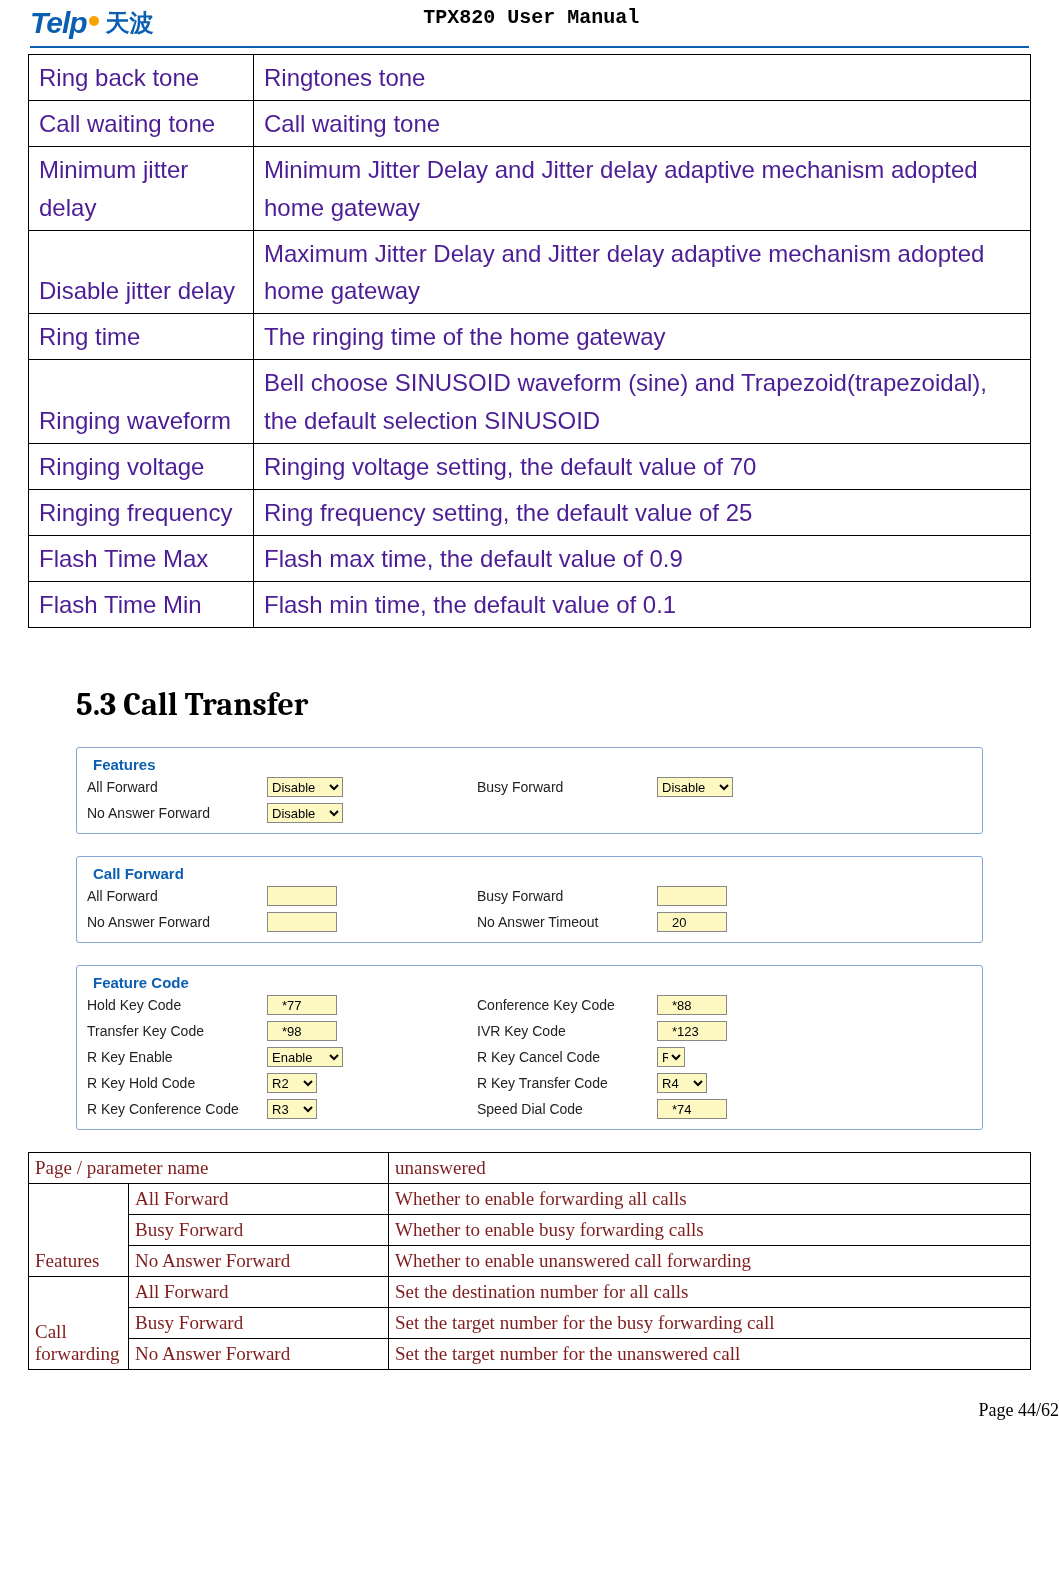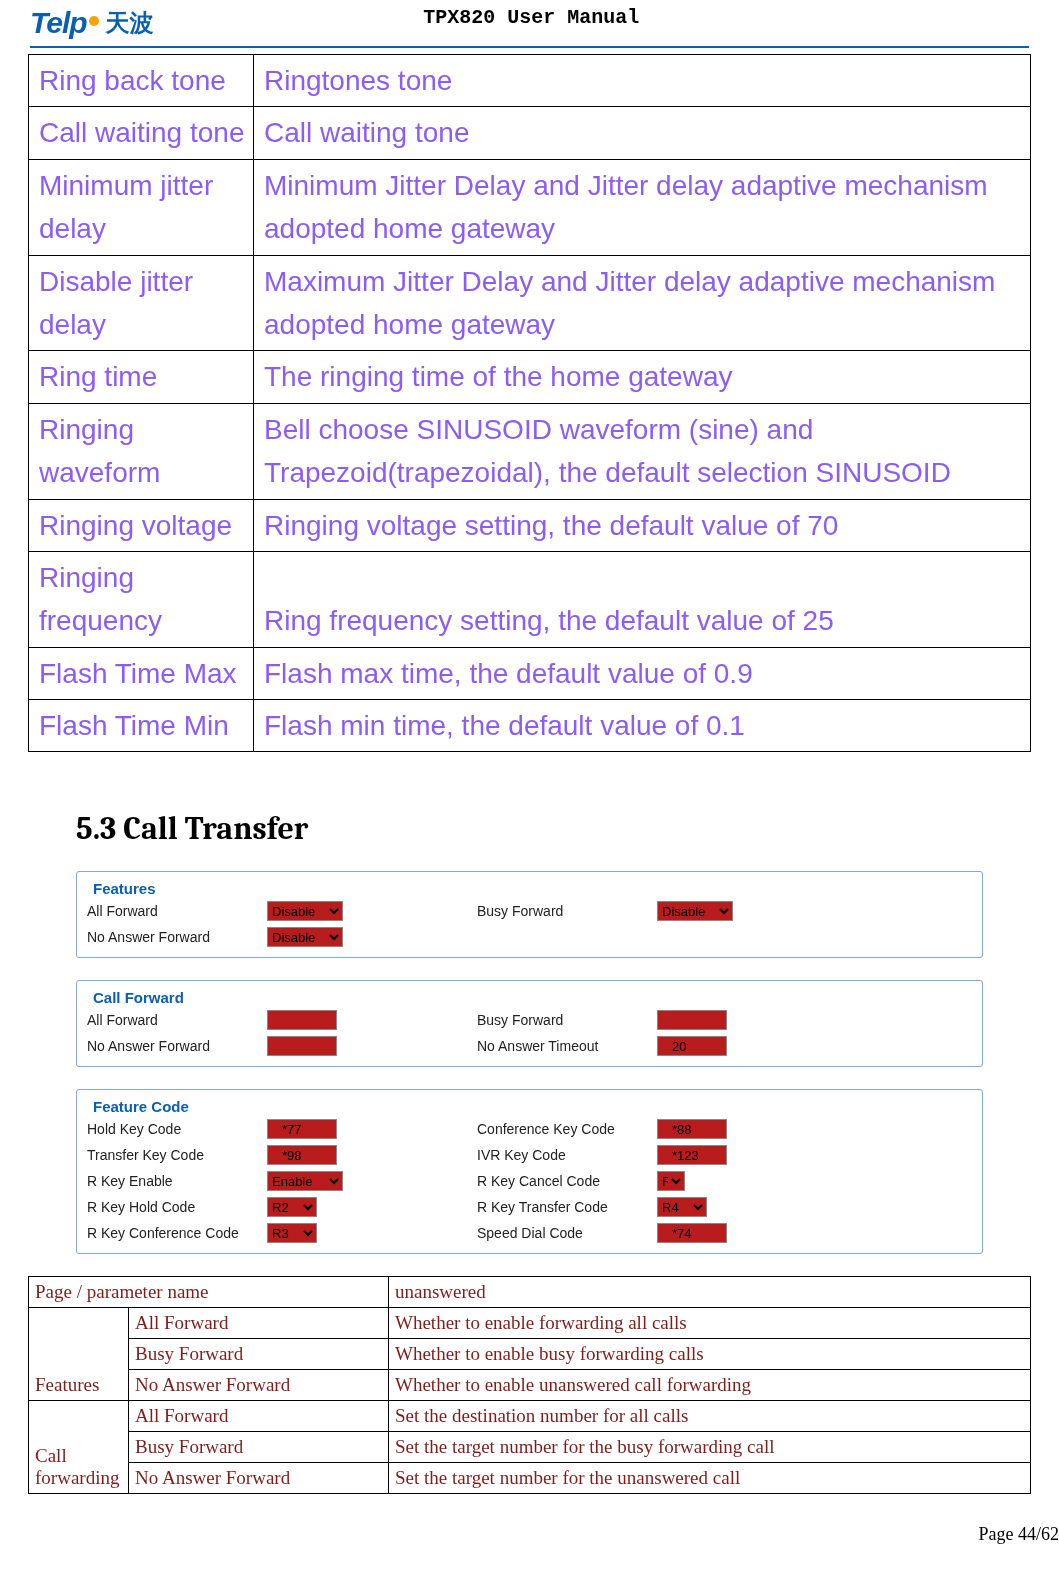--- a/index.html
+++ b/index.html
@@ -34,22 +34,22 @@
   }
   .hr-line {
     margin: 2px 30px 6px 30px;
     height: 2px;
     background: #0a5fb0;
   }
   .content { padding: 0 28px; }
   table.desc-table {
     width: 100%;
     border-collapse: collapse;
-    font-size: 28px;
-    color: #8b5cf6;
+    font-size: 24px;
+    color: #4c1d95;
     border-radius: 13px;
   }
   table.desc-table td {
     border: 1px solid #000;
     padding: 4px 8px 4px 10px;
     vertical-align: bottom;
     line-height: 1.55;
   }
   table.desc-table td.col-l { width: 225px; }
   .section-heading {
@@ -79,21 +79,21 @@
     grid-template-columns: 180px 170px 40px 180px 130px;
     row-gap: 6px;
     align-items:center;
     font-size: 14px;
     color:#222;
   }
   .form-grid .lbl { white-space: nowrap; }
   .form-grid .ctrl select, .form-grid .ctrl input {
     font-size:13px;
     border:1px solid #888;
-    background:#b91c1c;
+    background:#fef9c3;
     height:20px;
   }
   .form-grid .ctrl select { width:76px; }
   .form-grid .ctrl input { width:70px; padding:0 14px;}
   .form-grid .sp {}
   table.param-table {
     width: 100%;
     border-collapse: collapse;
     font-size: 19px;
     font-family: "Times New Roman", serif;

